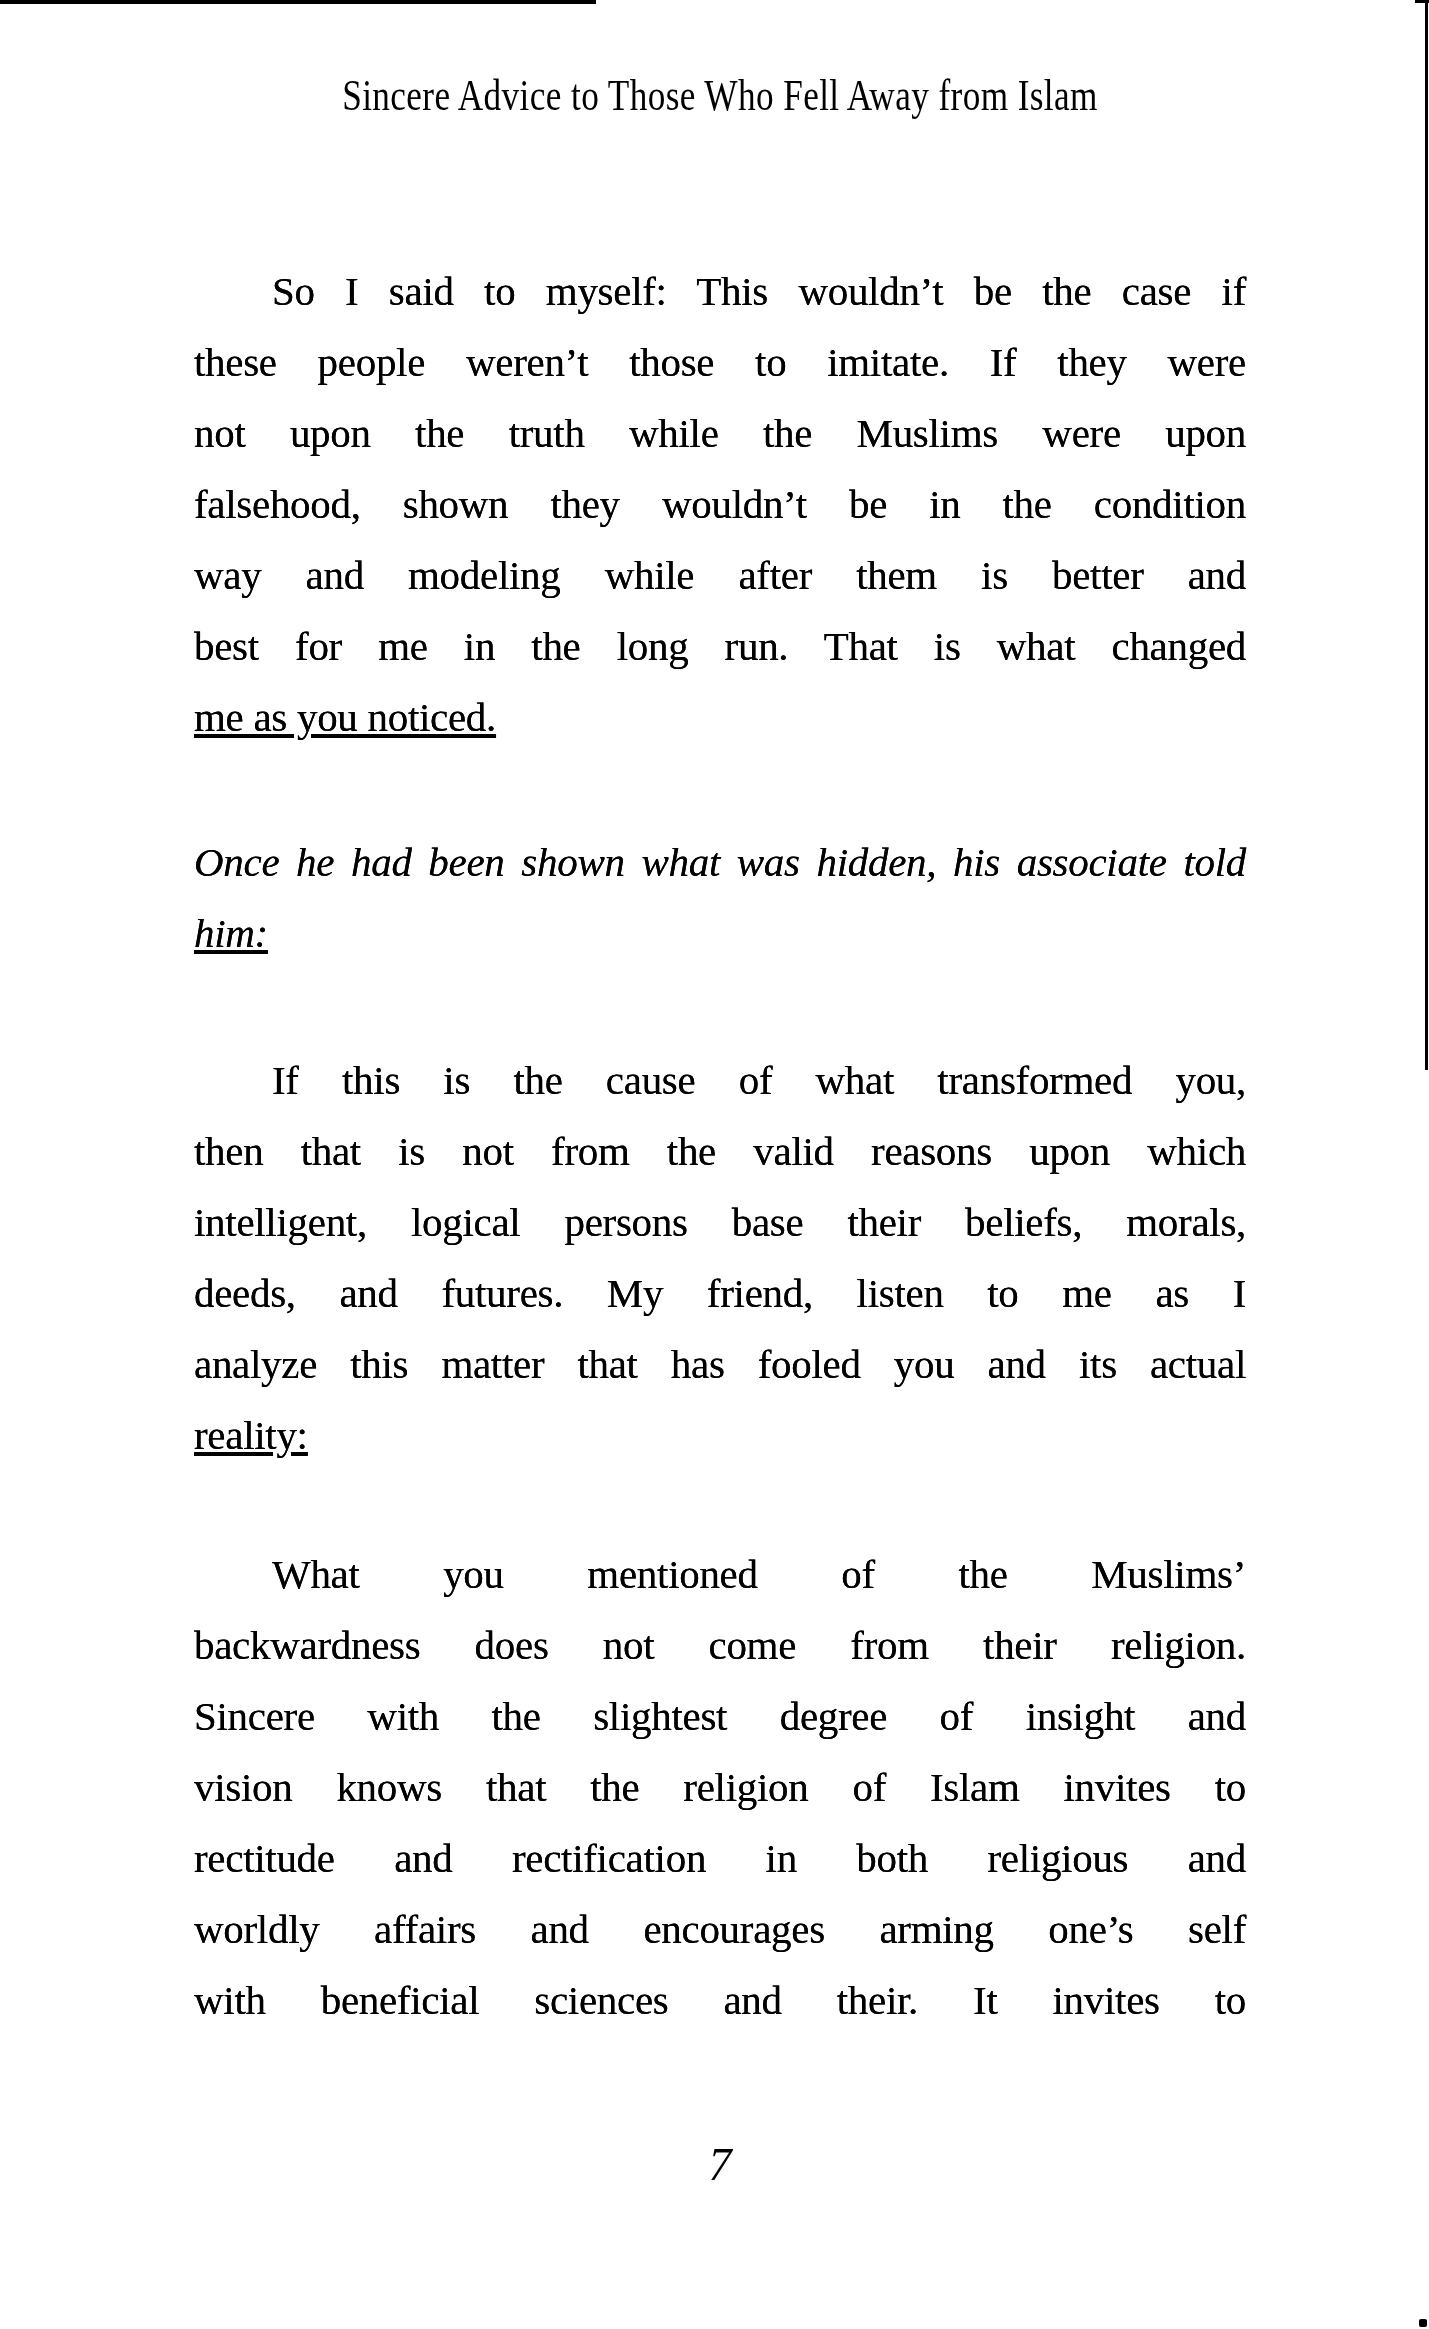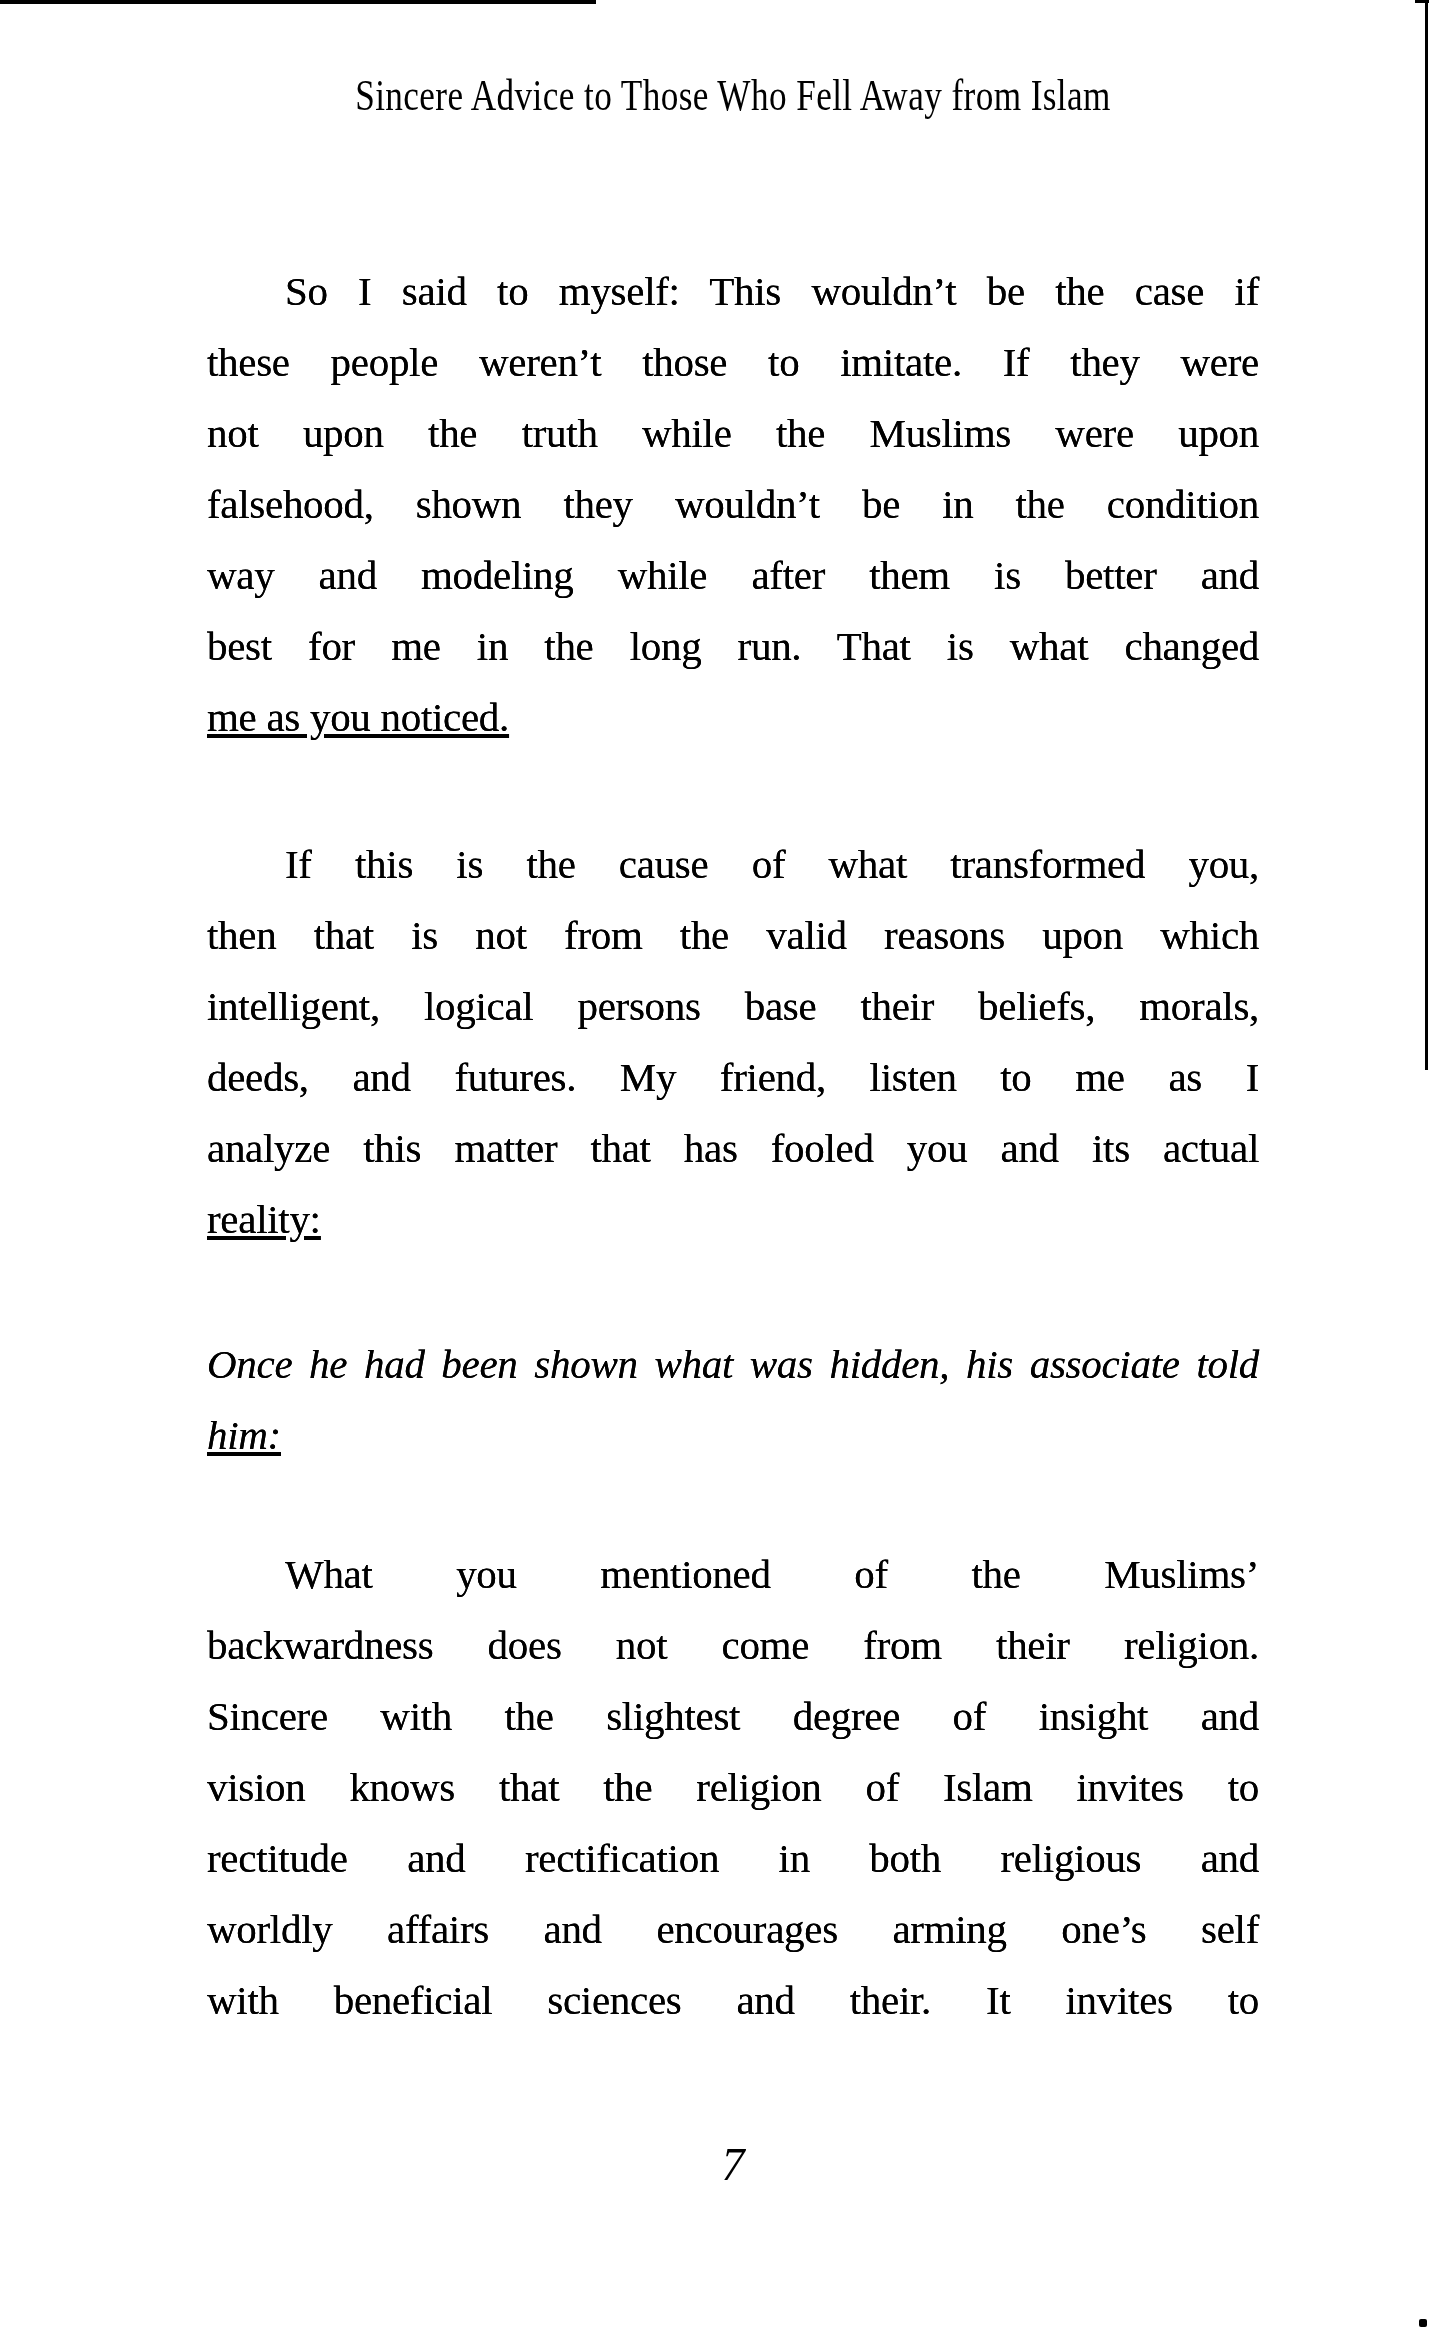--- a/index.html
+++ b/index.html
@@ -12,21 +12,21 @@
     width: 1429px;
     height: 2329px;
     margin: 0 auto;
     background: #ffffff;
     overflow: hidden;
     font-family: "Liberation Serif", "DejaVu Serif", serif;
     color: #000000;
   }
   .content {
     position: absolute;
-    left: 207px;
+    left: 194px;
     top: 0;
     width: 1052px;
   }
   .running-head {
     margin-top: 72px;
     line-height: 48px;
     font-size: 44px;
     letter-spacing: 0.5px;
     text-align: center;
     transform: scaleX(0.80);
@@ -84,32 +84,32 @@
     <div class="para p1">
       <div class="line indent">So I said to myself: This wouldn’t be the case if</div>
       <div class="line">these people weren’t those to imitate. If they were</div>
       <div class="line">not upon the truth while the Muslims were upon</div>
       <div class="line">falsehood, shown they wouldn’t be in the condition</div>
       <div class="line">way and modeling while after them is better and</div>
       <div class="line">best for me in the long run. That is what changed</div>
       <div class="line endline">me as you noticed.</div>
     </div>
 
+    <div class="para italic-note">
+      <div class="line">Once he had been shown what was hidden, his associate told</div>
+      <div class="line endline">him:</div>
+    </div>
+
     <div class="para p2">
       <div class="line indent">If this is the cause of what transformed you,</div>
       <div class="line">then that is not from the valid reasons upon which</div>
       <div class="line">intelligent, logical persons base their beliefs, morals,</div>
       <div class="line">deeds, and futures. My friend, listen to me as I</div>
       <div class="line">analyze this matter that has fooled you and its actual</div>
       <div class="line endline">reality:</div>
-    </div>
-
-    <div class="para italic-note">
-      <div class="line">Once he had been shown what was hidden, his associate told</div>
-      <div class="line endline">him:</div>
     </div>
 
     <div class="para p3">
       <div class="line indent">What you mentioned of the Muslims’</div>
       <div class="line">backwardness does not come from their religion.</div>
       <div class="line">Sincere with the slightest degree of insight and</div>
       <div class="line">vision knows that the religion of Islam invites to</div>
       <div class="line">rectitude and rectification in both religious and</div>
       <div class="line">worldly affairs and encourages arming one’s self</div>
       <div class="line">with beneficial sciences and their. It invites to</div>

